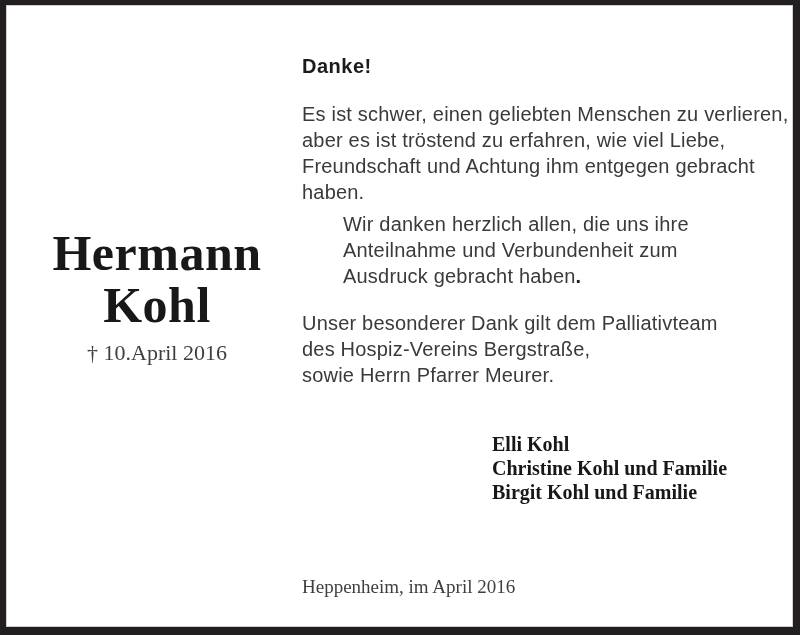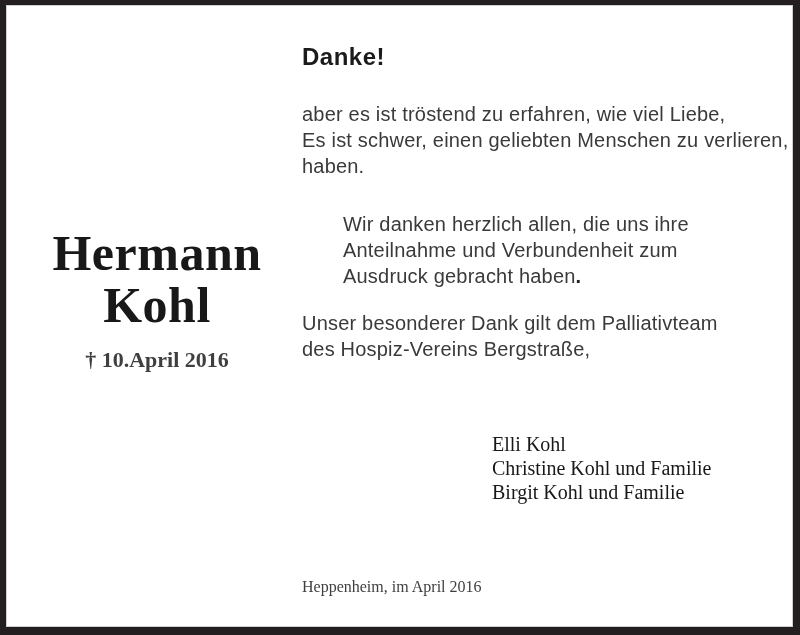--- a/index.html
+++ b/index.html
@@ -19,25 +19,25 @@
     border-left-width: 6px;
     border-right-width: 7px;
     border-bottom-width: 8px;
     box-shadow: inset 0 0 0 1px #cfcfcf;
     overflow: hidden;
     font-family: "Liberation Sans", sans-serif;
   }
   .headline {
     position: absolute;
     left: 296px;
-    top: 35px;
+    top: 44px;
     margin: 0;
     font-family: "Liberation Sans", sans-serif;
     font-weight: bold;
-    font-size: 24px;
+    font-size: 20px;
     line-height: 34px;
     color: var(--heading, #1b1b1b);
     letter-spacing: 0.5px;
   }
   .para {
     position: absolute;
     left: 296px;
     width: 494px;
     font-size: 20px;
     line-height: 26px;
@@ -60,74 +60,76 @@
     color: var(--name, #181818);
     font-family: "Liberation Serif", serif;
   }
   .name-line {
     font-size: 50px;
     line-height: 52px;
     font-weight: bold;
     letter-spacing: 0.5px;
   }
   .death-date {
-    margin-top: 16px;
+    margin-top: 9px;
     font-size: 22px;
     line-height: 26px;
-    font-weight: bold;
+    font-weight: normal;
     color: #3f3f3f;
   }
   .signatories {
     position: absolute;
     left: 486px;
     top: 427px;
     font-family: "Liberation Serif", serif;
-    font-weight: normal;
+    font-weight: bold;
     font-size: 20px;
     line-height: 24px;
     color: var(--name, #181818);
   }
   .place-date {
     position: absolute;
     left: 296px;
     top: 569px;
     font-family: "Liberation Serif", serif;
-    font-size: 16px;
+    font-size: 19px;
     line-height: 26px;
     color: #3f3f3f;
   }
 </style>
 </head>
 <body>
 
 <div class="page" style="--bg: #ffffff; --frame: #231f20; --heading: #1b1b1b; --body: #3a3a3a; --name: #181818;">
 
   <h1 class="headline">Danke!</h1>
 
   <div class="name-block">
     <div class="name-line">Hermann</div>
     <div class="name-line">Kohl</div>
     <div class="death-date">† 10.April 2016</div>
   </div>
 
   <div class="para para-1">
+    <div>Es ist schwer, einen geliebten Menschen zu verlieren,</div>
     <div>aber es ist tröstend zu erfahren, wie viel Liebe,</div>
-    <div>Es ist schwer, einen geliebten Menschen zu verlieren,</div>
+    <div>Freundschaft und Achtung ihm entgegen gebracht</div>
     <div>haben.</div>
   </div>
 
   <div class="para para-2">
     <div>Wir danken herzlich allen, die uns ihre</div>
     <div>Anteilnahme und Verbundenheit zum</div>
     <div><span>Ausdruck gebracht haben</span><span class="bold-period">.</span></div>
   </div>
 
   <div class="para para-3">
     <div>Unser besonderer Dank gilt dem Palliativteam</div>
     <div>des Hospiz-Vereins Bergstraße,</div>
+    <div>sowie Herrn Pfarrer Meurer.</div>
   </div>
 
   <div class="signatories">
     <div>Elli Kohl</div>
     <div>Christine Kohl und Familie</div>
     <div>Birgit Kohl und Familie</div>
   </div>
 
   <div class="place-date">Heppenheim, im April 2016</div>
 

